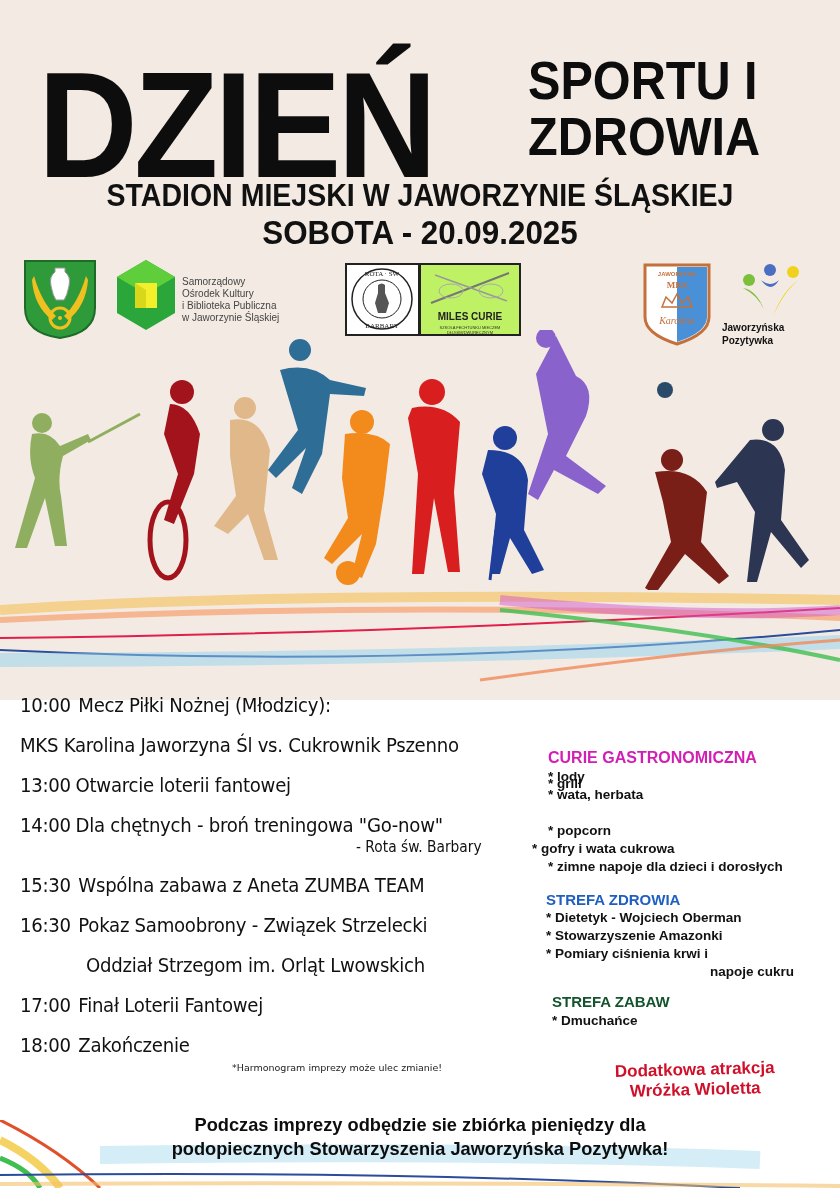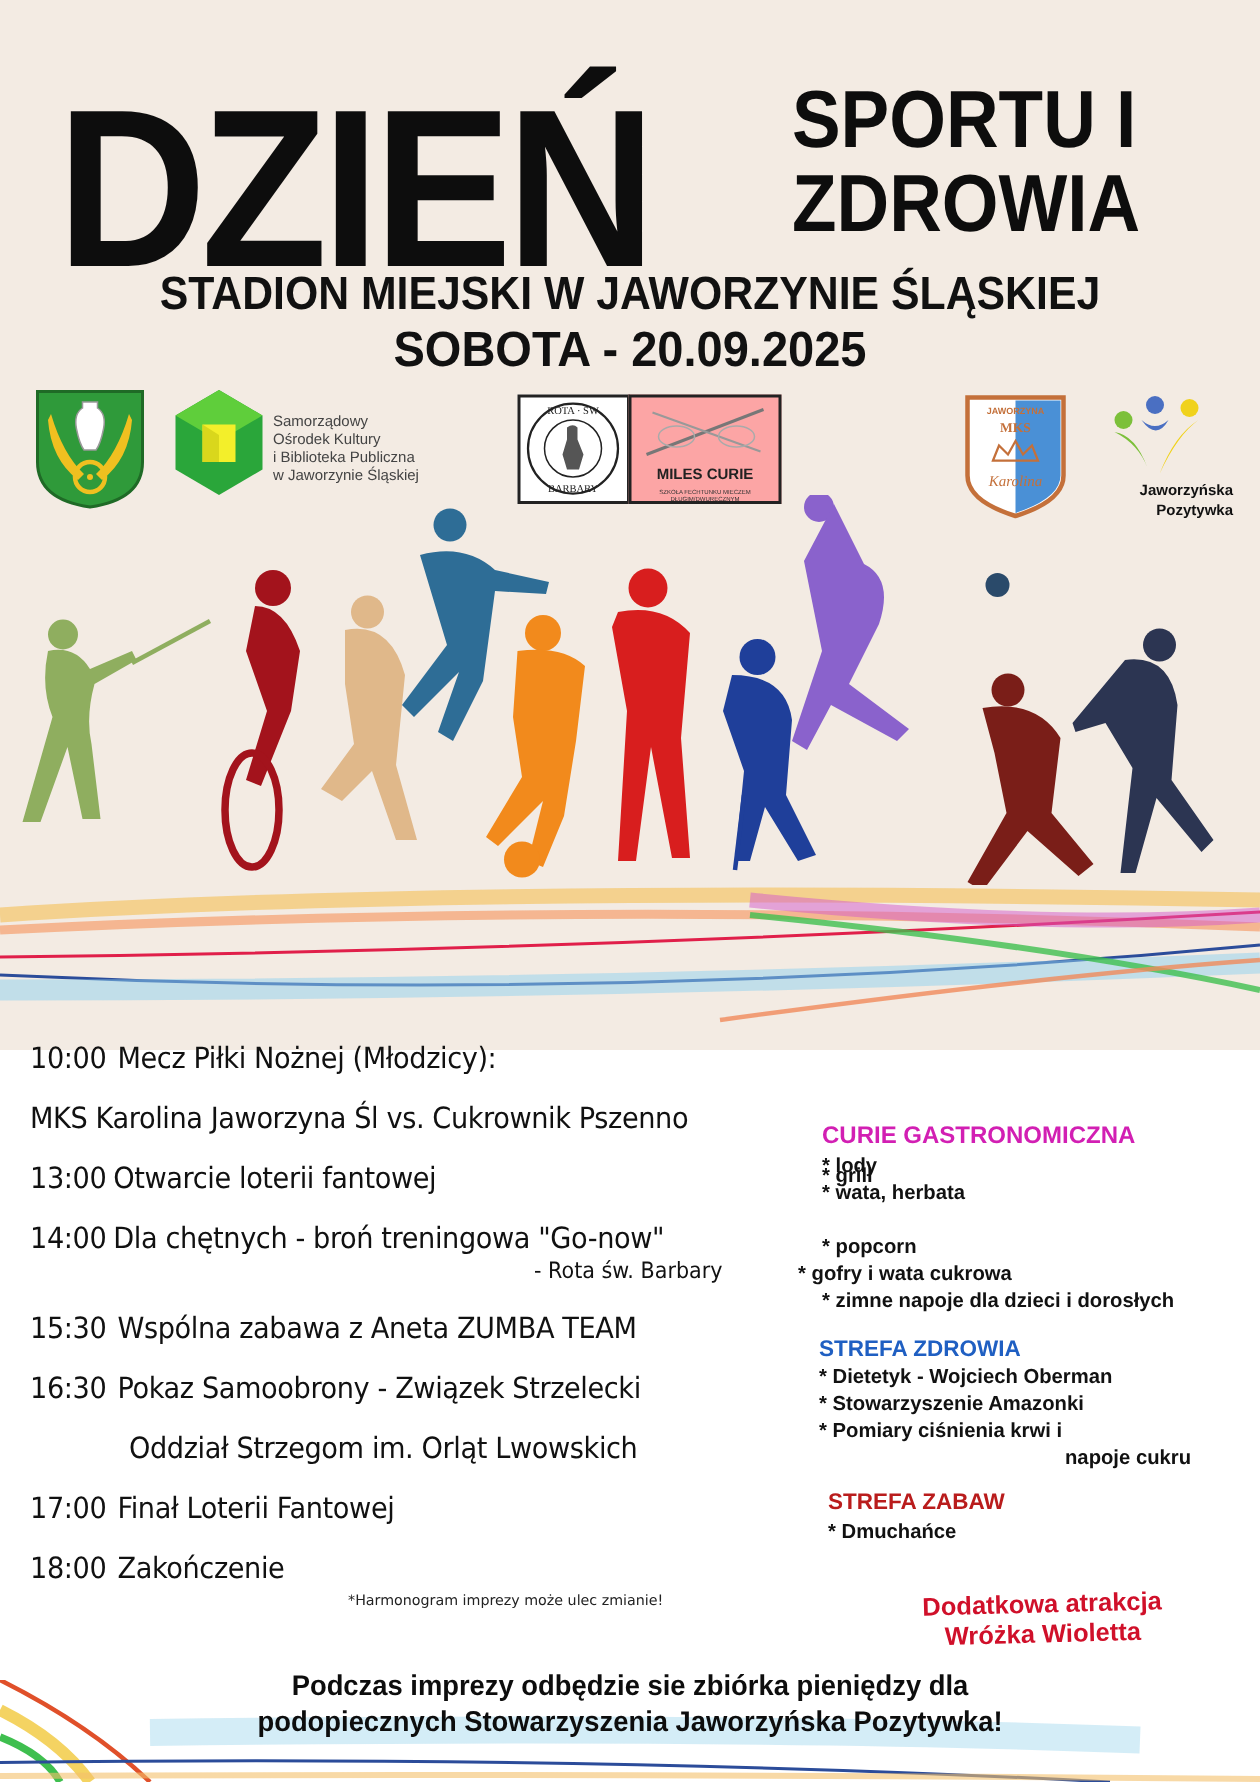--- a/index.html
+++ b/index.html
@@ -9,26 +9,26 @@
   .title-dzien { position: absolute; left: 38px; top: 50px; font-family: "Liberation Sans", sans-serif; font-weight: 900; font-size: 150px; line-height: 1; letter-spacing: -4px; transform: scaleX(0.92); transform-origin: left top; color: #0d0d0d; }
   .title-sub { position: absolute; left: 528px; top: 52px; font-family: "Liberation Sans", sans-serif; font-weight: 700; font-size: 54px; line-height: 56px; color: #0d0d0d; transform: scaleX(0.9); transform-origin: left top; }
   .venue { position: absolute; left: 0; width: 840px; top: 178px; text-align: center; font-weight: 700; font-size: 31px; color: #111; transform: scaleX(0.92); }
   .date { position: absolute; left: 0; width: 840px; top: 214px; text-align: center; font-weight: 700; font-size: 33px; color: #111; transform: scaleX(0.95); }
 
   .logo { position: absolute; }
   .logo-coat { left: 22px; top: 258px; width: 76px; height: 82px; }
   .logo-cube { left: 115px; top: 258px; width: 62px; height: 74px; }
   .logo-sok-text { position: absolute; left: 182px; top: 276px; font-size: 10px; line-height: 12px; color: #444; }
   .logo-rota { left: 345px; top: 263px; width: 75px; height: 73px; border: 2px solid #222; background: #fff; }
-  .logo-miles { left: 419px; top: 263px; width: 102px; height: 73px; border: 2px solid #222; background: #fca5a5; }
+  .logo-miles { left: 419px; top: 263px; width: 102px; height: 73px; border: 2px solid #222; background: #bef264; }
   .miles-text { position: absolute; left: 0; width: 100%; top: 46px; text-align: center; font-weight: 700; font-size: 10px; color: #222; }
   .miles-small { position: absolute; left: 0; width: 100%; top: 60px; text-align: center; font-size: 4px; color: #333; }
   .logo-mks { left: 642px; top: 262px; width: 70px; height: 84px; }
   .logo-jp { left: 735px; top: 260px; width: 70px; height: 58px; }
-  .jp-text { position: absolute; left: 722px; top: 321px; width: 100px; text-align: right; font-weight: 700; font-size: 10px; line-height: 13px; color: #111; }
+  .jp-text { position: absolute; left: 722px; top: 321px; width: 100px; text-align: left; font-weight: 700; font-size: 10px; line-height: 13px; color: #111; }
 
   .figures { position: absolute; left: 0; top: 330px; width: 840px; height: 260px; }
   .waves { position: absolute; left: 0; top: 590px; width: 840px; height: 100px; }
   .waves-bottom { position: absolute; left: 0; top: 1120px; width: 840px; height: 68px; }
 
   .schedule { position: absolute; left: 20px; top: 694px; }
   .sched-line { position: absolute; left: 0; white-space: nowrap; font-family: "DejaVu Sans", sans-serif; font-size: 19.5px; color: #111; letter-spacing: -0.3px; transform: scaleX(0.93); transform-origin: left top; }
   .sched-time { display: inline-block; margin-right: 8px; }
   .sched-note { position: absolute; font-size: 12px; white-space: nowrap; font-family: "DejaVu Sans", sans-serif; transform: scaleX(0.92); transform-origin: left top; }
   .disclaimer { position: absolute; left: 232px; top: 1062px; font-family: "DejaVu Sans", sans-serif; font-size: 9.5px; color: #222; }
@@ -205,21 +205,21 @@
 <div class="zone-item" style="left:548px;top:823px">* popcorn</div>
 <div class="zone-item" style="left:532px;top:841px">* gofry i wata cukrowa</div>
 <div class="zone-item" style="left:548px;top:859px">* zimne napoje dla dzieci i dorosłych</div>
 
 <div class="zone-title" style="left:546px;top:891px;font-size:15px;color:#1f5fc2">STREFA ZDROWIA</div>
 <div class="zone-item" style="left:546px;top:910px">* Dietetyk - Wojciech Oberman</div>
 <div class="zone-item" style="left:546px;top:928px">* Stowarzyszenie Amazonki</div>
 <div class="zone-item" style="left:546px;top:946px">* Pomiary ciśnienia krwi i</div>
 <div class="zone-item" style="left:710px;top:964px">napoje cukru</div>
 
-<div class="zone-title" style="left:552px;top:993px;font-size:15px;color:#b91c1c">STREFA ZABAW</div>
+<div class="zone-title" style="left:552px;top:993px;font-size:15px;color:#14532d">STREFA ZABAW</div>
 <div class="zone-item" style="left:552px;top:1013px">* Dmuchańce</div>
 
 <div class="extra">
   <div>Dodatkowa atrakcja</div>
   <div>Wróżka Wioletta</div>
 </div>
 
 <svg class="waves-bottom" viewBox="0 0 840 68" preserveAspectRatio="none">
   <path d="M0 0 Q60 30 100 68" stroke="#e0502a" stroke-width="3" fill="none"></path>
   <path d="M0 20 Q40 40 60 68" stroke="#f0c020" stroke-width="8" fill="none" opacity="0.7"></path>

